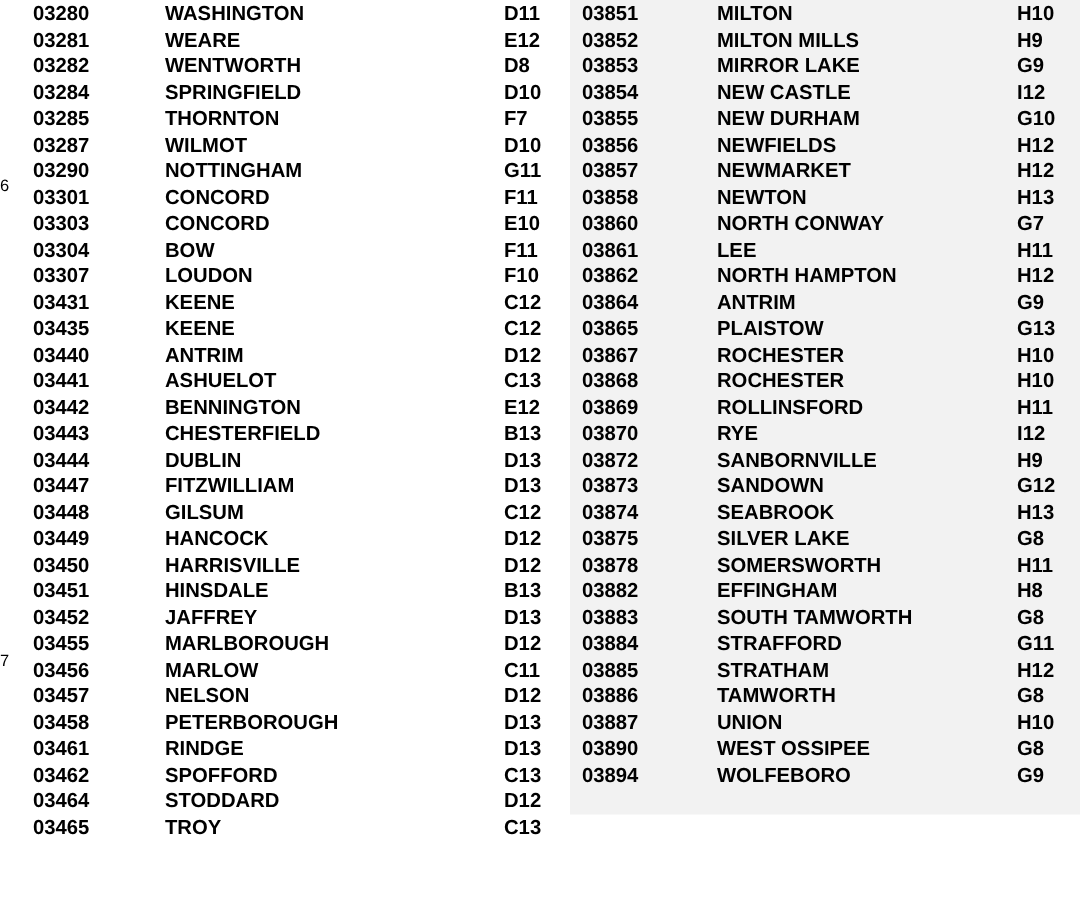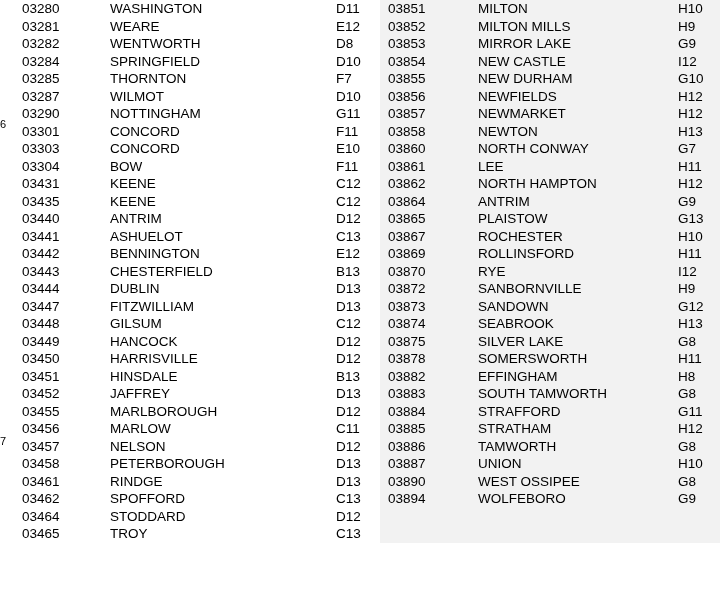--- a/index.html
+++ b/index.html
@@ -46,20 +46,21 @@
     left: 18px;
     top: 0;
     width: 702px;
     height: 612px;
     display: flex;
   }
 
   .col {
     position: relative;
     height: 448px;
+    font-weight: bold;
   }
   .col-left {
     width: 362px;
     background: #ffffff;
   }
   .col-right {
     width: 340px;
     background: #f2f2f2;
   }
 
@@ -156,20 +157,25 @@
             <td class="c-zip">03303</td>
             <td class="c-name">CONCORD</td>
             <td class="c-code">E10</td>
           </tr>
           <tr>
             <td class="c-zip">03304</td>
             <td class="c-name">BOW</td>
             <td class="c-code">F11</td>
           </tr>
           <tr>
+            <td class="c-zip">03307</td>
+            <td class="c-name">LOUDON</td>
+            <td class="c-code">F10</td>
+          </tr>
+          <tr>
             <td class="c-zip">03431</td>
             <td class="c-name">KEENE</td>
             <td class="c-code">C12</td>
           </tr>
           <tr>
             <td class="c-zip">03435</td>
             <td class="c-name">KEENE</td>
             <td class="c-code">C12</td>
           </tr>
           <tr>
@@ -339,20 +345,25 @@
               <td class="c-zip">03865</td>
               <td class="c-name">PLAISTOW</td>
               <td class="c-code">G13</td>
             </tr>
             <tr>
               <td class="c-zip">03867</td>
               <td class="c-name">ROCHESTER</td>
               <td class="c-code">H10</td>
             </tr>
             <tr>
+              <td class="c-zip">03868</td>
+              <td class="c-name">ROCHESTER</td>
+              <td class="c-code">H10</td>
+            </tr>
+            <tr>
               <td class="c-zip">03869</td>
               <td class="c-name">ROLLINSFORD</td>
               <td class="c-code">H11</td>
             </tr>
             <tr>
               <td class="c-zip">03870</td>
               <td class="c-name">RYE</td>
               <td class="c-code">I12</td>
             </tr>
             <tr>

